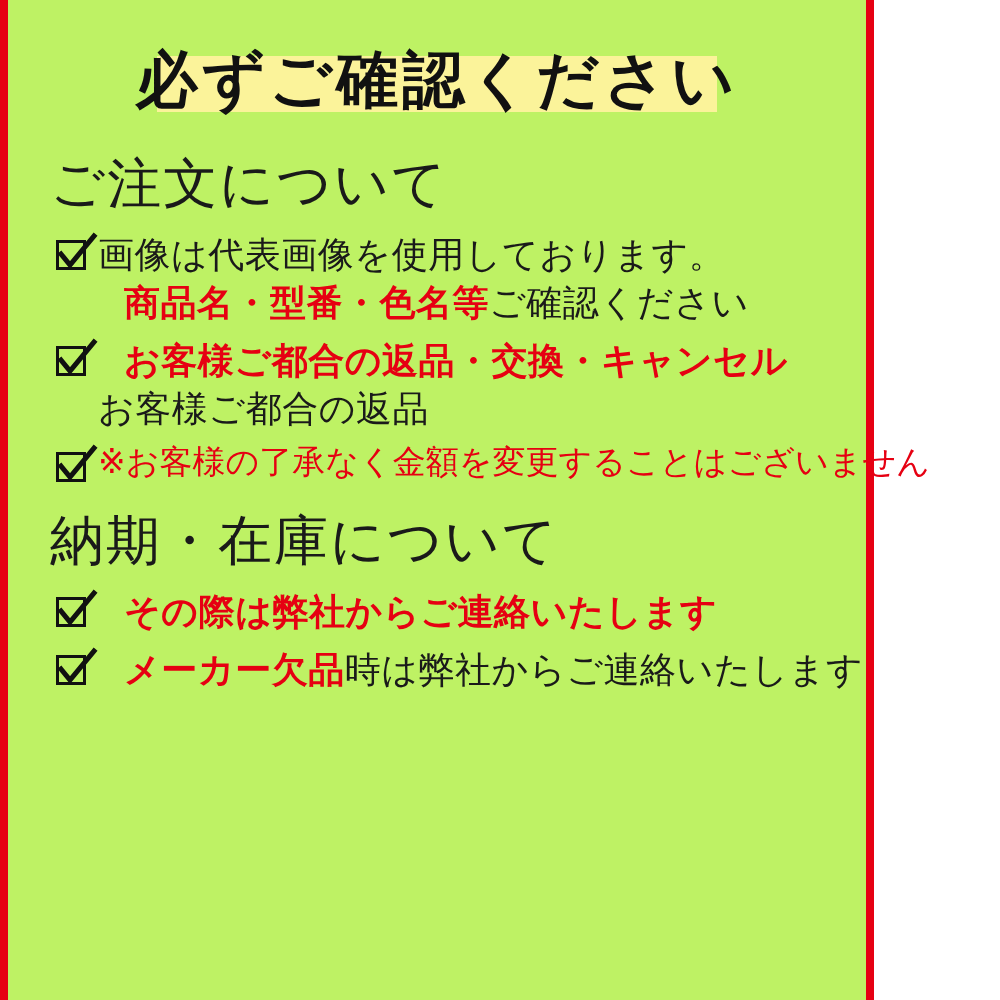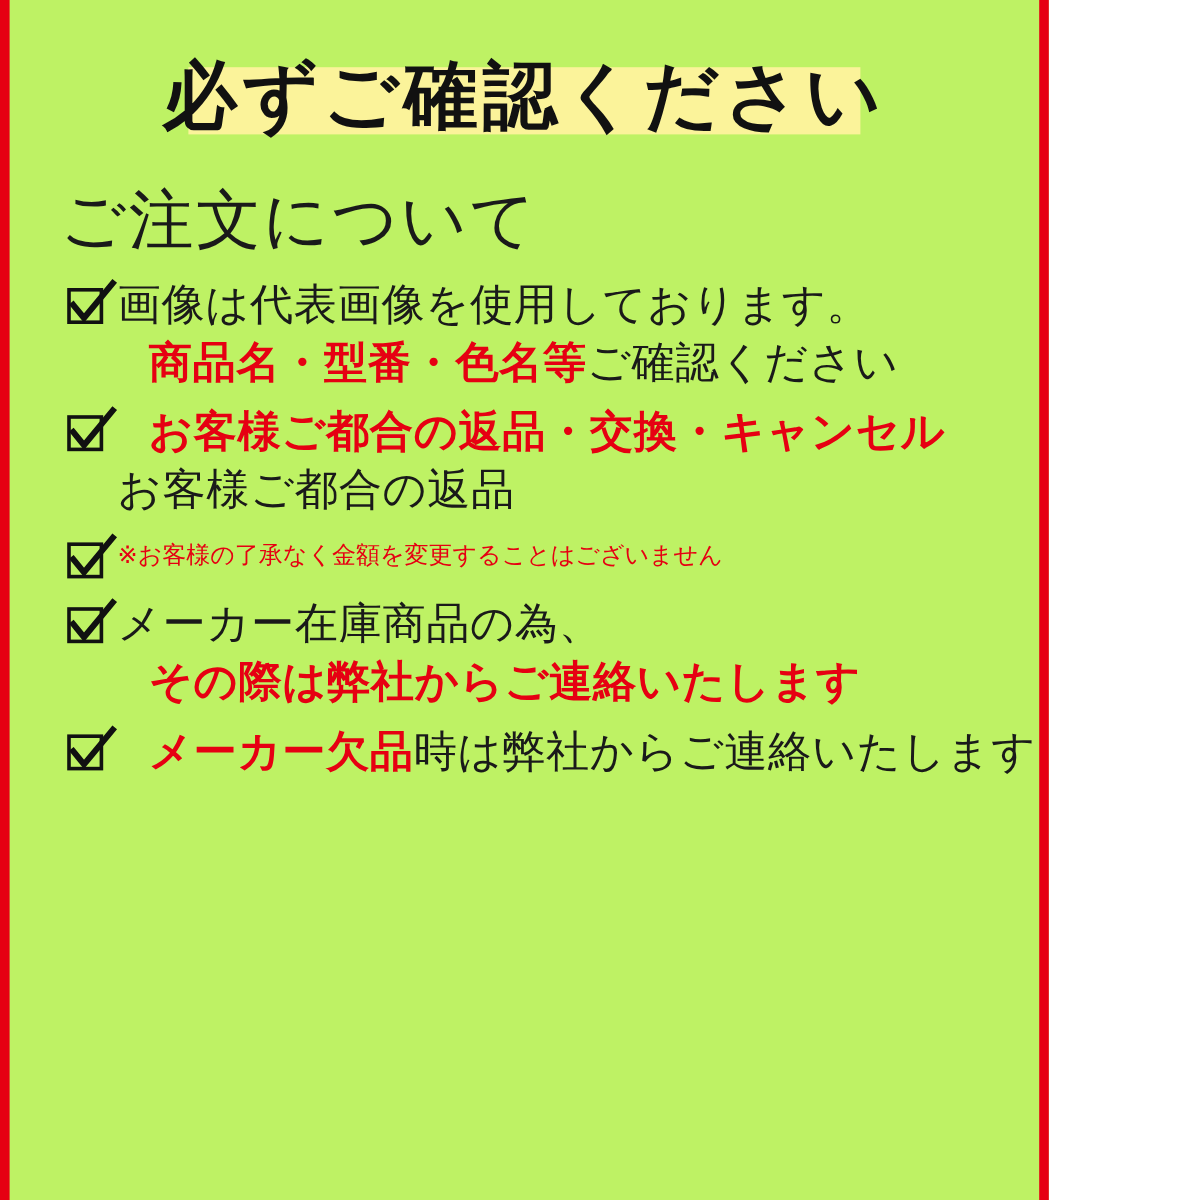--- a/index.html
+++ b/index.html
@@ -104,21 +104,21 @@
     min-width: 0;
   }
   .line {
     font-size: 36px;
     line-height: 48px;
     color: #1a1a1a;
     letter-spacing: 0.5px;
     white-space: nowrap;
   }
   .line.small {
-    font-size: 20px;
+    font-size: 33px;
     line-height: 38px;
     color: #e60012;
     letter-spacing: 0px;
   }
   .red {
     color: #e60012;
     font-weight: bold;
     margin-left: 26px;
   }
   .blk {
@@ -172,30 +172,30 @@
         <span class="box"></span>
         <svg width="44" height="44" viewBox="0 0 44 44">
             <path d="M7 22 L16 33 L40 4" fill="none" stroke="#111111" stroke-width="5" stroke-linecap="square"></path>
           </svg>
       </span>
       <span class="lines">
         <div class="line small">※お客様の了承なく金額を変更することはございません</div>
       </span>
     </div>
 
-
-    <div class="item">
-      <span class="check-icon">
-        <span class="box"></span>
-        <svg width="44" height="44" viewBox="0 0 44 44">
-            <path d="M7 22 L16 33 L40 4" fill="none" stroke="#111111" stroke-width="5" stroke-linecap="square"></path>
-          </svg>
-      </span>
-      <span class="lines">
-        <div class="line"><span class="blk">メーカー在庫商品の為、</span></div>
+    <div class="section-heading second">納期・在庫について</div>
+
+    <div class="item">
+      <span class="check-icon">
+        <span class="box"></span>
+        <svg width="44" height="44" viewBox="0 0 44 44">
+            <path d="M7 22 L16 33 L40 4" fill="none" stroke="#111111" stroke-width="5" stroke-linecap="square"></path>
+          </svg>
+      </span>
+      <span class="lines">
         <div class="line"><span class="red">その際は弊社からご連絡いたします</span></div>
       </span>
     </div>
 
     <div class="item">
       <span class="check-icon">
         <span class="box"></span>
         <svg width="44" height="44" viewBox="0 0 44 44">
             <path d="M7 22 L16 33 L40 4" fill="none" stroke="#111111" stroke-width="5" stroke-linecap="square"></path>
           </svg>

